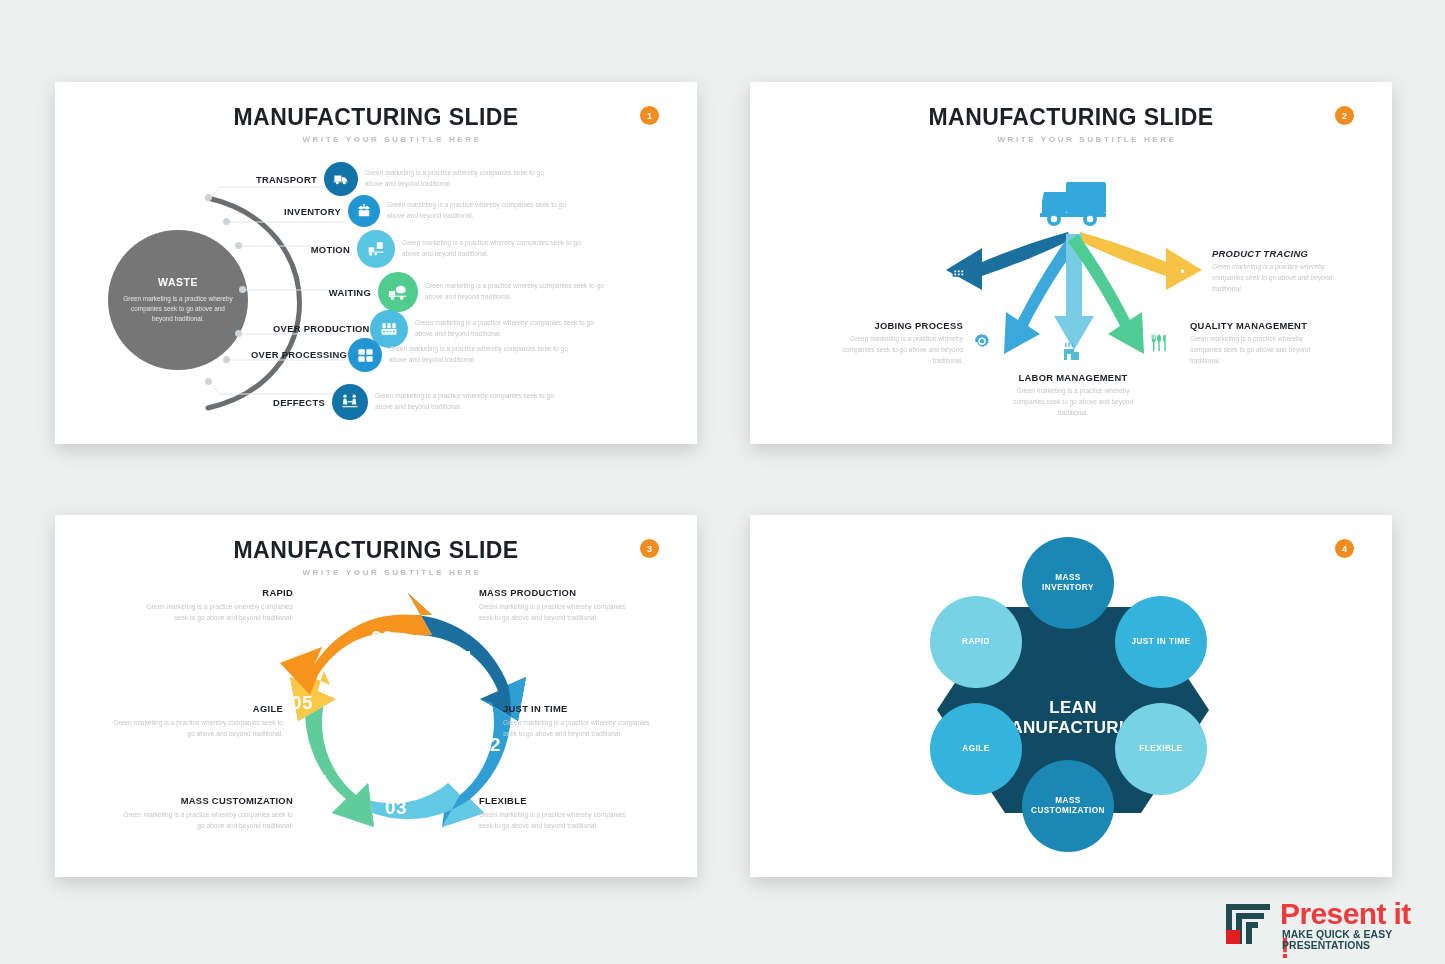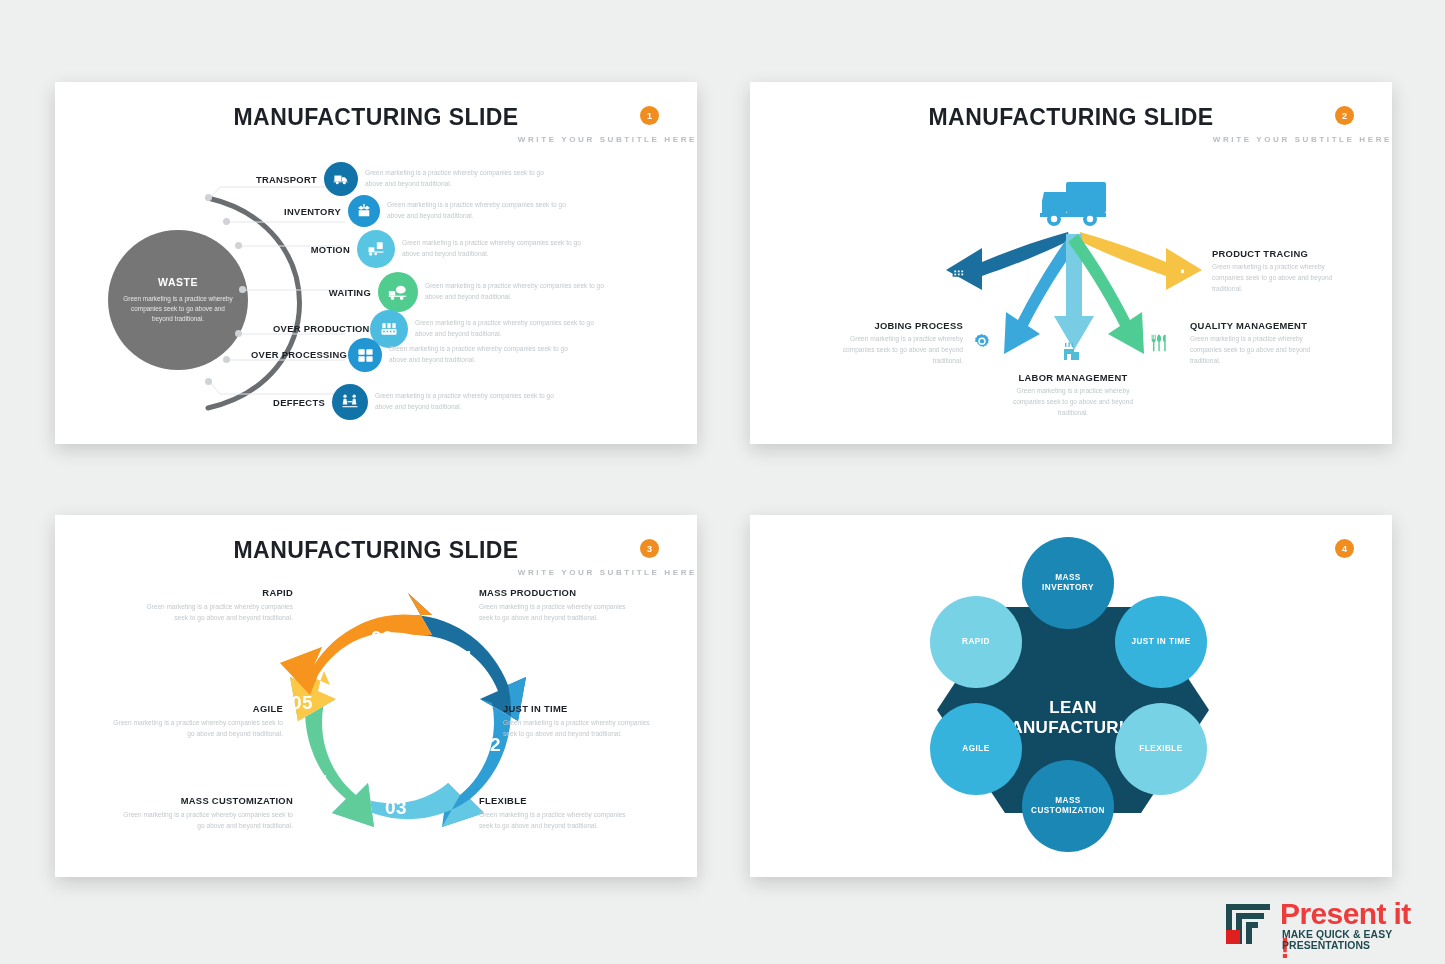--- a/index.html
+++ b/index.html
@@ -25,21 +25,21 @@
 
   
   .sl-title{
     position:absolute;left:0;right:0;top:22px;
     text-align:center;
     font-size:23px;font-weight:bold;letter-spacing:.4px;
     color:#1d2127;
   }
   .sl-sub{
     position:absolute;left:0;right:0;top:53px;
-    text-align:right;
+    text-align:center;
     font-size:8px;letter-spacing:2.6px;color:#b9bdc1;font-weight:bold;padding-left:32px;
   }
   .badge{
     position:absolute;right:38px;top:24px;
     width:19px;height:19px;border-radius:50%;
     background:#f08d1e;color:#fff;
     font-size:9px;font-weight:bold;
     display:flex;align-items:center;justify-content:center;
   }
 
@@ -281,21 +281,21 @@
           <path d="M3 9l5-3v3l5-3v3l5-3v13H3z"></path>
           <rect x="5" y="12" width="2" height="2" fill="#fff"></rect>
           <rect x="9" y="12" width="2" height="2" fill="#fff"></rect>
           <rect x="13" y="12" width="2" height="2" fill="#fff"></rect>
           <rect x="5" y="15.5" width="2" height="2" fill="#fff"></rect>
           <rect x="9" y="15.5" width="2" height="2" fill="#fff"></rect>
           <rect x="13" y="15.5" width="2" height="2" fill="#fff"></rect>
         </svg>
     </div>
 
-    <div class="s2-block right" style="left:462px;top:166px;">
+    <div class="s2-block right" style="left:462px;top:166px;font-style:italic;">
       <div class="lbl">PRODUCT TRACING</div>
       <div class="body-copy">Green marketing is a practice whereby companies seek to go above and beyond traditional.</div>
     </div>
     <div class="s2-icon" style="left:422px;top:178px;">
       <svg width="21" height="21" viewBox="0 0 24 24" fill="#f6c344">
           <rect x="3" y="8" width="18" height="11" rx="1.4"></rect>
           <path d="M9 8V6.4h6V8h2V5.6c0-.8-.6-1.4-1.4-1.4H8.4c-.8 0-1.4.6-1.4 1.4V8z"></path>
           <rect x="10.4" y="11" width="3.2" height="4" fill="#fff"></rect>
         </svg>
     </div>

